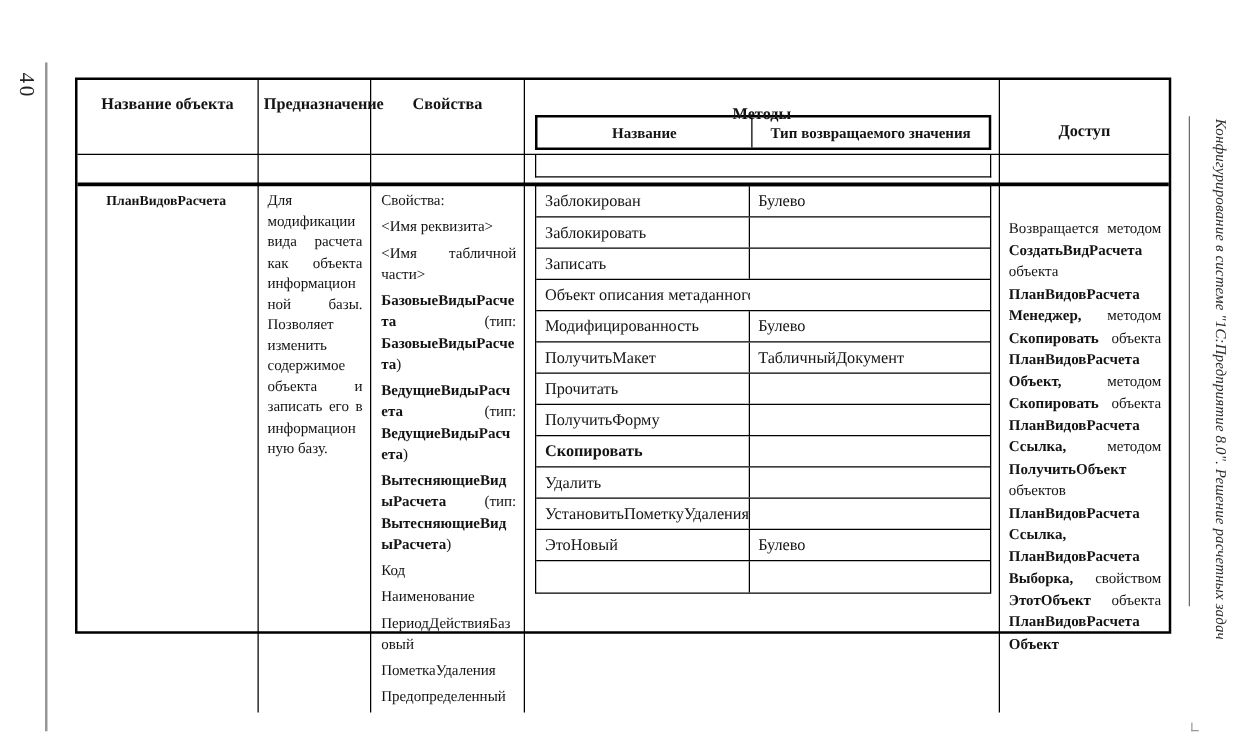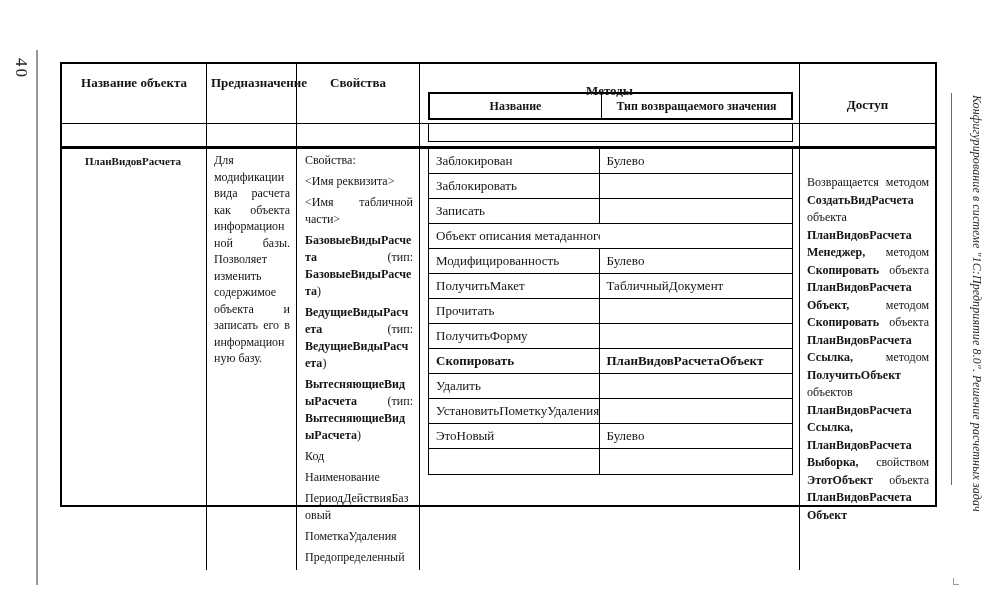--- a/index.html
+++ b/index.html
@@ -178,21 +178,20 @@
           <div class="mrow">
             <div class="mcell mname">Прочитать</div>
             <div class="mcell mtype"></div>
           </div>
           <div class="mrow">
             <div class="mcell mname">ПолучитьФорму</div>
             <div class="mcell mtype"></div>
           </div>
           <div class="mrow">
             <div class="mcell mname b">Скопировать</div>
-            <div class="mcell mtype b">ПланВидовРасчетаОбъект</div>
           </div>
           <div class="mrow">
             <div class="mcell mname">Удалить</div>
             <div class="mcell mtype"></div>
           </div>
           <div class="mrow">
             <div class="mcell mname">УстановитьПометкуУдаления</div>
             <div class="mcell mtype"></div>
           </div>
           <div class="mrow">

